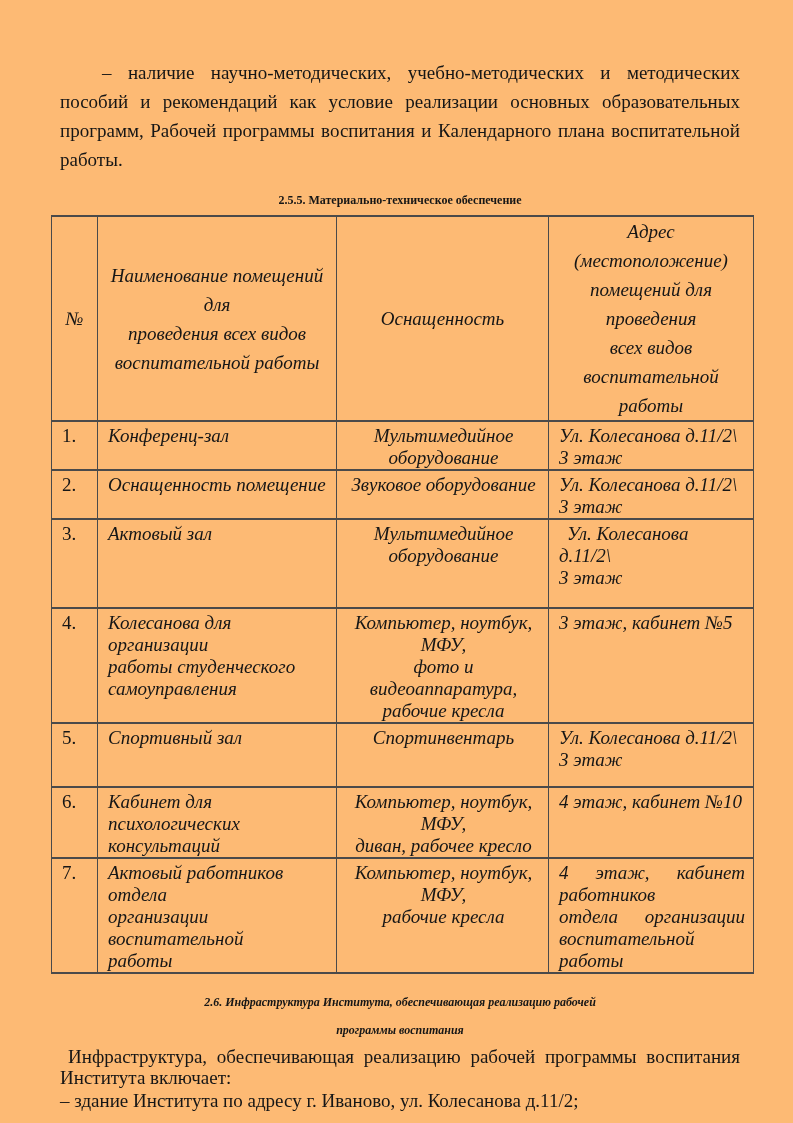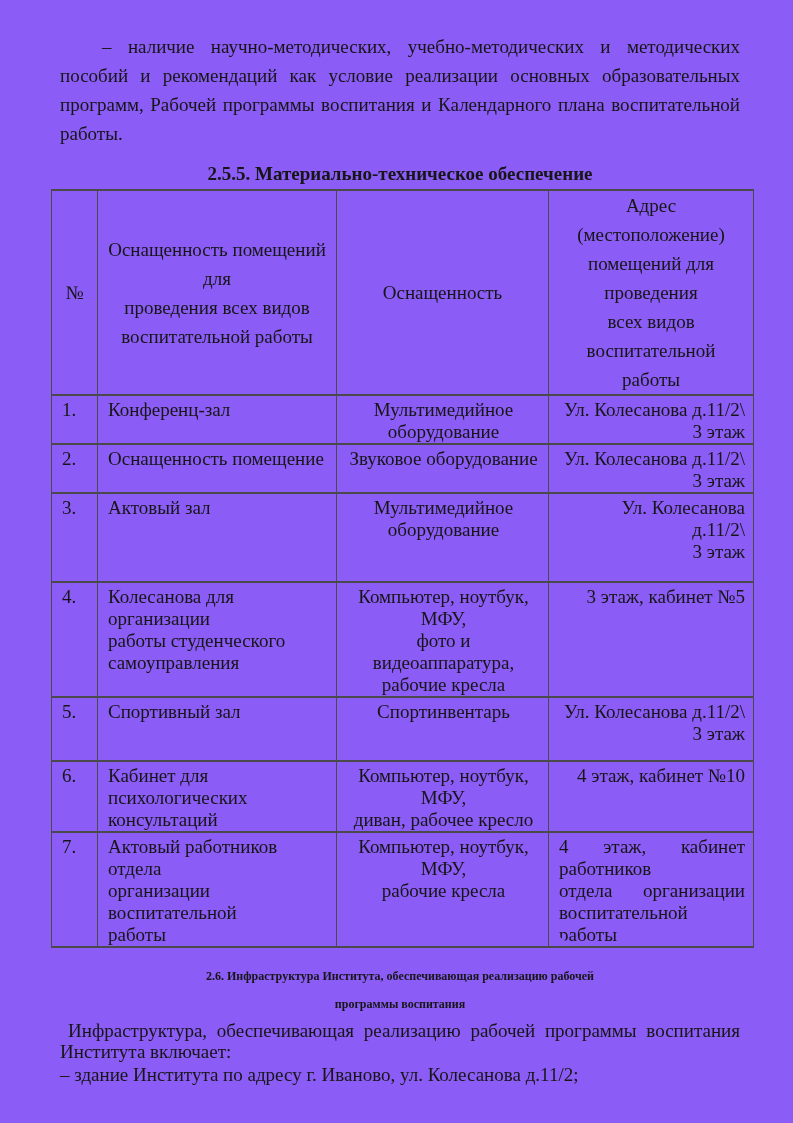--- a/index.html
+++ b/index.html
@@ -1,36 +1,36 @@
 <!DOCTYPE html>
 <html><head>
 <meta charset="utf-8">
 <style>
   html,body{margin:0;padding:0;background:#fff;}
   .page{
     position:relative;
     width:793px;height:1123px;
-    background:#8b5cf6;
+    background:#fdba74;
     color:#161616;
     font-family:"Liberation Serif","DejaVu Serif",serif;
     overflow:hidden;
     box-sizing:border-box;
-    padding-top:32px;
+    padding-top:58px;
   }
   .content{margin:0 53px 0 60px;}
-  .pre{white-space:pre-line;}
+  .pre{white-space:pre-line;font-style:italic;}
   .intro{
     margin:0;
     font-size:19px;line-height:29px;
     text-align:justify;
     text-indent:42px;
   }
   .tbl-heading{
     margin:12px 0 0 0;
-    font-size:19px;line-height:28px;
+    font-size:12px;line-height:28px;
     font-weight:bold;
     text-align:center;
   }
   table.facilities{
     border-collapse:collapse;
     table-layout:fixed;
     width:702px;
     margin-left:-9px;
     margin-top:1px;
     font-size:19px;
@@ -58,23 +58,23 @@
   }
   table.facilities tbody tr:nth-child(1){height:45px;}
   table.facilities tbody tr:nth-child(2){height:45px;}
   table.facilities tbody tr:nth-child(3){height:89px;}
   table.facilities tbody tr:nth-child(4){height:84px;}
   table.facilities tbody tr:nth-child(5){height:64px;}
   table.facilities tbody tr:nth-child(6){height:49px;}
   table.facilities tbody tr:nth-child(7){height:64px;}
   td.c-num{padding-left:10px;}
   td.c-equip{text-align:center;padding:3px 6px 0 6px;}
-  td.c-addr{text-align:right;}
+  td.c-addr{text-align:left;}
   td.addr-outdent{padding-left:3px;text-indent:8px;}
-  td.addr-justify{text-align:justify;text-align-last:justify;border-radius:32px;}
+  td.addr-justify{text-align:justify;text-align-last:justify;}
   .sec-heading{
     margin:14px 0 0 0;
     font-size:12px;line-height:28px;
     font-weight:bold;
     text-align:center;
   }
   .infra-para{
     margin:2px 0 0 0;
     font-size:19px;line-height:21px;
     text-align:justify;
@@ -99,21 +99,21 @@
     <table class="facilities">
       <colgroup>
         <col style="width:46px">
         <col style="width:239px">
         <col style="width:212px">
         <col style="width:205px">
       </colgroup>
       <thead>
         <tr>
           <th class="pre">№</th>
-          <th class="pre">Оснащенность помещений для
+          <th class="pre">Наименование помещений для
 проведения всех видов
 воспитательной работы</th>
           <th class="pre">Оснащенность</th>
           <th class="pre">Адрес (местоположение)
 помещений для проведения
 всех видов воспитательной
 работы</th>
         </tr>
       </thead>
       <tbody>

